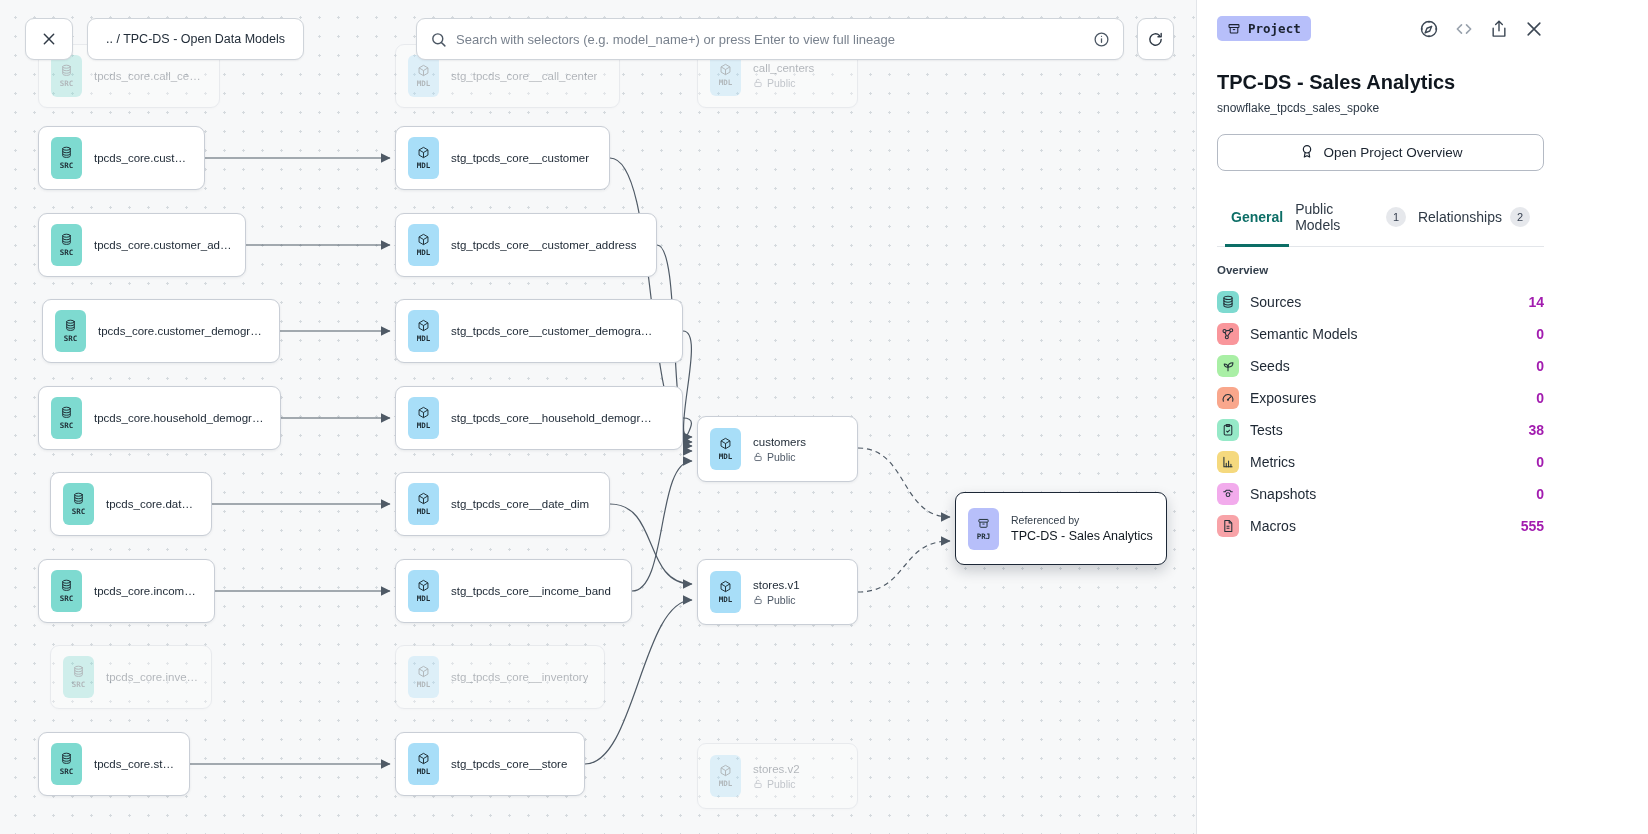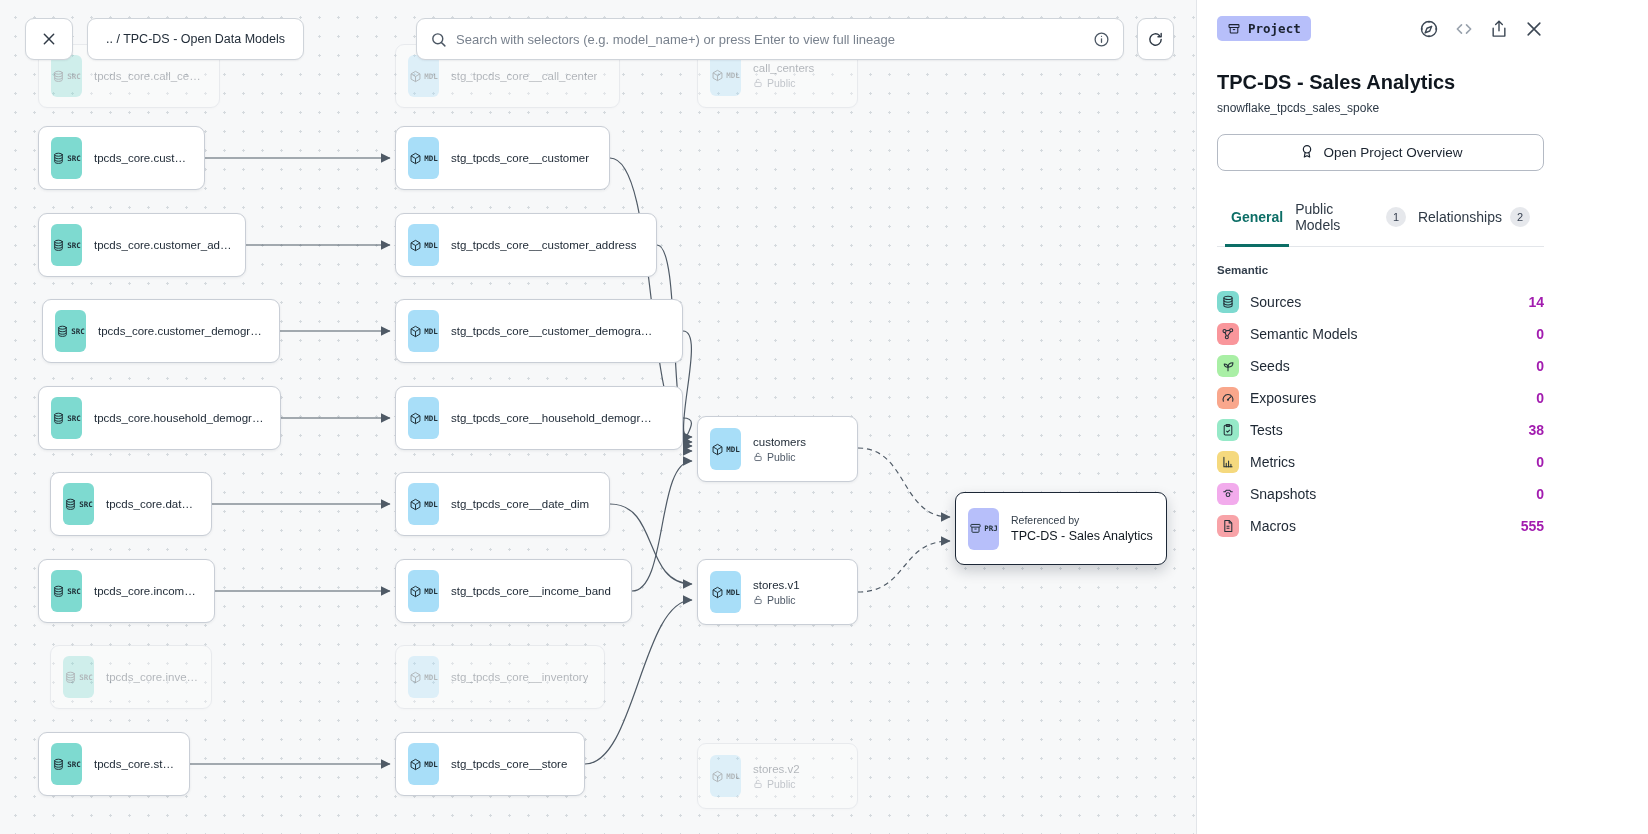--- a/index.html
+++ b/index.html
@@ -12,21 +12,21 @@
     background-image:radial-gradient(#d5dade 1.3px, transparent 1.3px);
     background-size:19px 19px; background-position:6px 8px; }
   #edges { position:absolute; left:0; top:0; pointer-events:none; }
 
   .node { position:absolute; background:#fff; border:1px solid #c9ced6; border-radius:9px;
     box-shadow:0 1px 3px rgba(16,24,40,.07); display:flex; align-items:center;
     gap:12px; padding:0 12px; cursor:pointer; }
   .node.faded { opacity:.32; }
   .node.selected { border:1.6px solid #1c2736; box-shadow:0 6px 14px rgba(15,23,42,.2); }
   .chip { flex:0 0 auto; width:31px; height:42px; border-radius:6px; display:flex;
-    align-items:center; justify-content:center; gap:2px;
+    flex-direction:column; align-items:center; justify-content:center; gap:2px;
     color:#203038; }
   .chip svg { width:13px; height:13px; }
   .chip .chip-label { font-family:"DejaVu Sans Mono", monospace; font-size:7.5px; font-weight:bold; }
   .chip.SRC { background:var(--src,#7EDAD0); }
   .chip.MDL { background:var(--mdl,#A8DEF8); }
   .chip.PRJ { background:var(--prj,#B7BFFA); }
   .ntext { display:flex; flex-direction:column; gap:3px; min-width:0; }
   .nlabel { font-size:11.5px; color:#1c2733; white-space:nowrap; overflow:hidden; text-overflow:ellipsis; }
   .node.selected .nlabel { font-size:12.5px; font-weight:500; color:#101820; }
   .nnote { font-size:10.5px; color:#333e4a; }
@@ -541,21 +541,21 @@
       <div class="tab">
         <span>Public Models</span>
         <span class="count-badge">1</span>
       </div>
       <div class="tab">
         <span>Relationships</span>
         <span class="count-badge">2</span>
       </div>
     </div>
 
-  <div id="resources-header">Semantic</div>
+  <div id="resources-header">Overview</div>
   <div id="resource-list">
       <div class="rrow">
         <span class="ricon" style="background: rgb(126, 218, 208);">
           <svg viewBox="0 0 24 24" fill="none" stroke="currentColor" stroke-width="1.8" stroke-linecap="round">
             <ellipse cx="12" cy="5" rx="7" ry="2.8"></ellipse>
             <path d="M5 5v4.6c0 1.5 3.1 2.8 7 2.8s7-1.3 7-2.8V5"></path>
             <path d="M5 9.6v4.6c0 1.5 3.1 2.8 7 2.8s7-1.3 7-2.8V9.6"></path>
             <path d="M5 14.2v4c0 1.5 3.1 2.8 7 2.8s7-1.3 7-2.8v-4"></path>
           </svg>
         </span>

